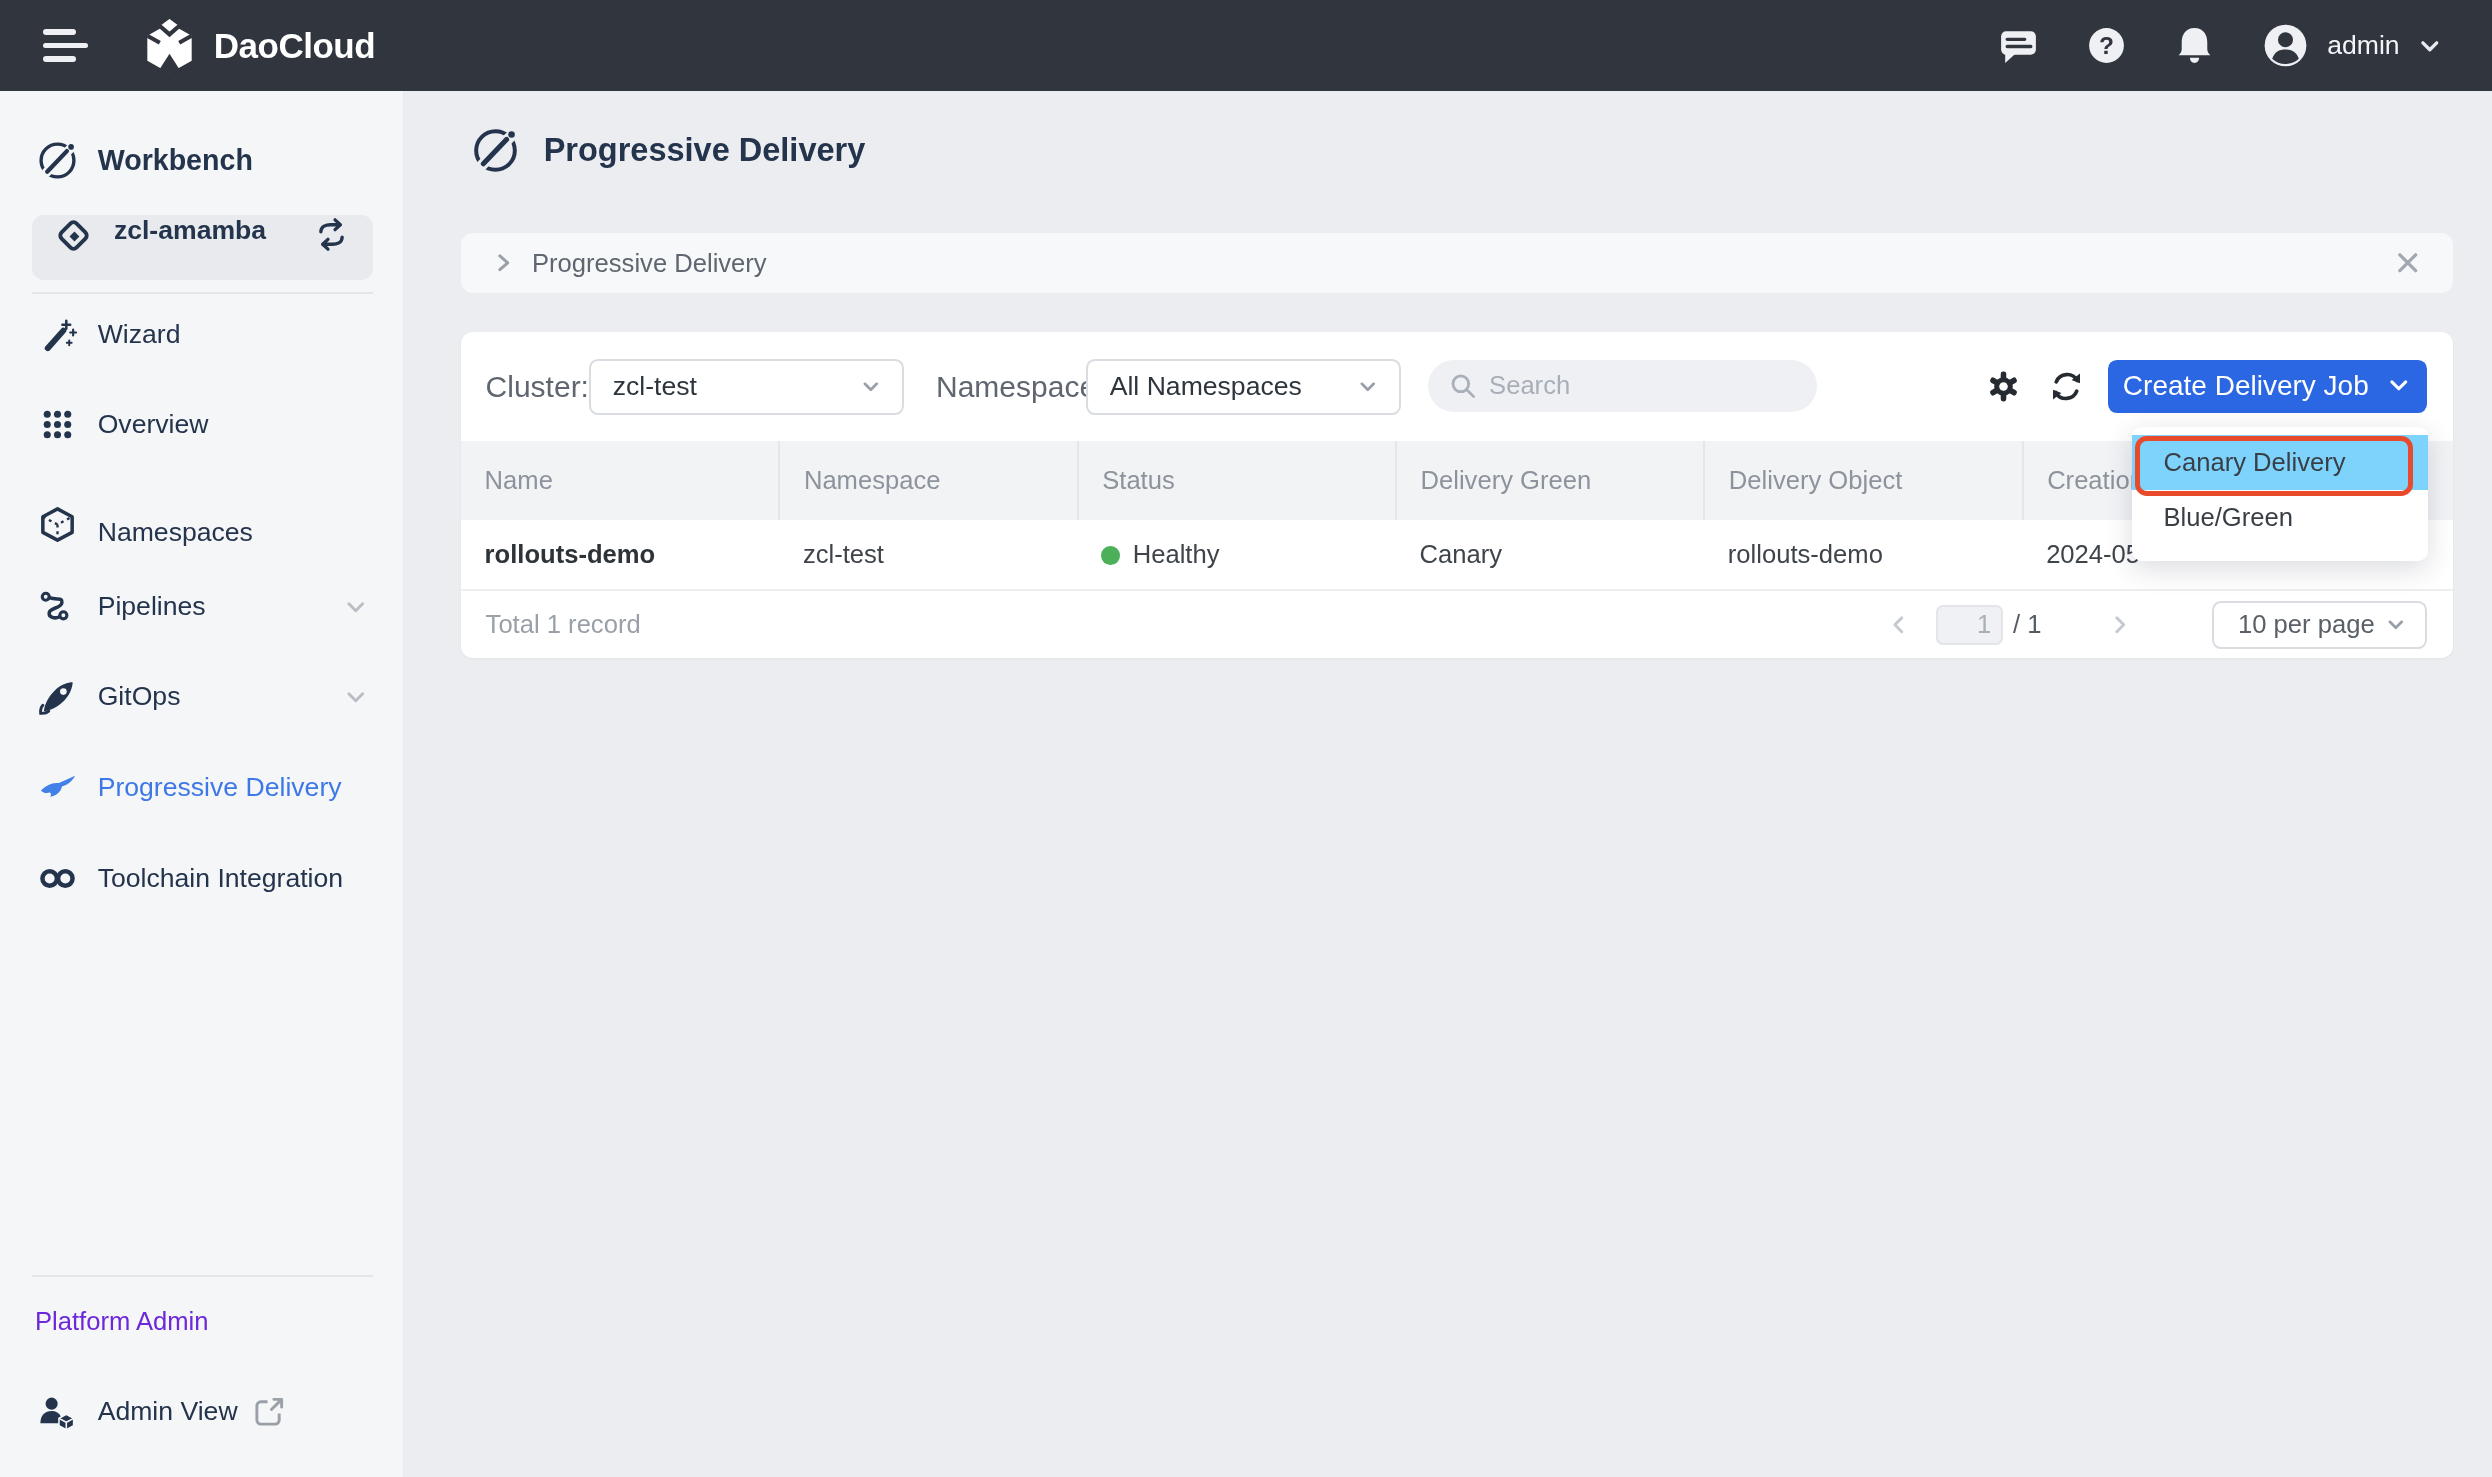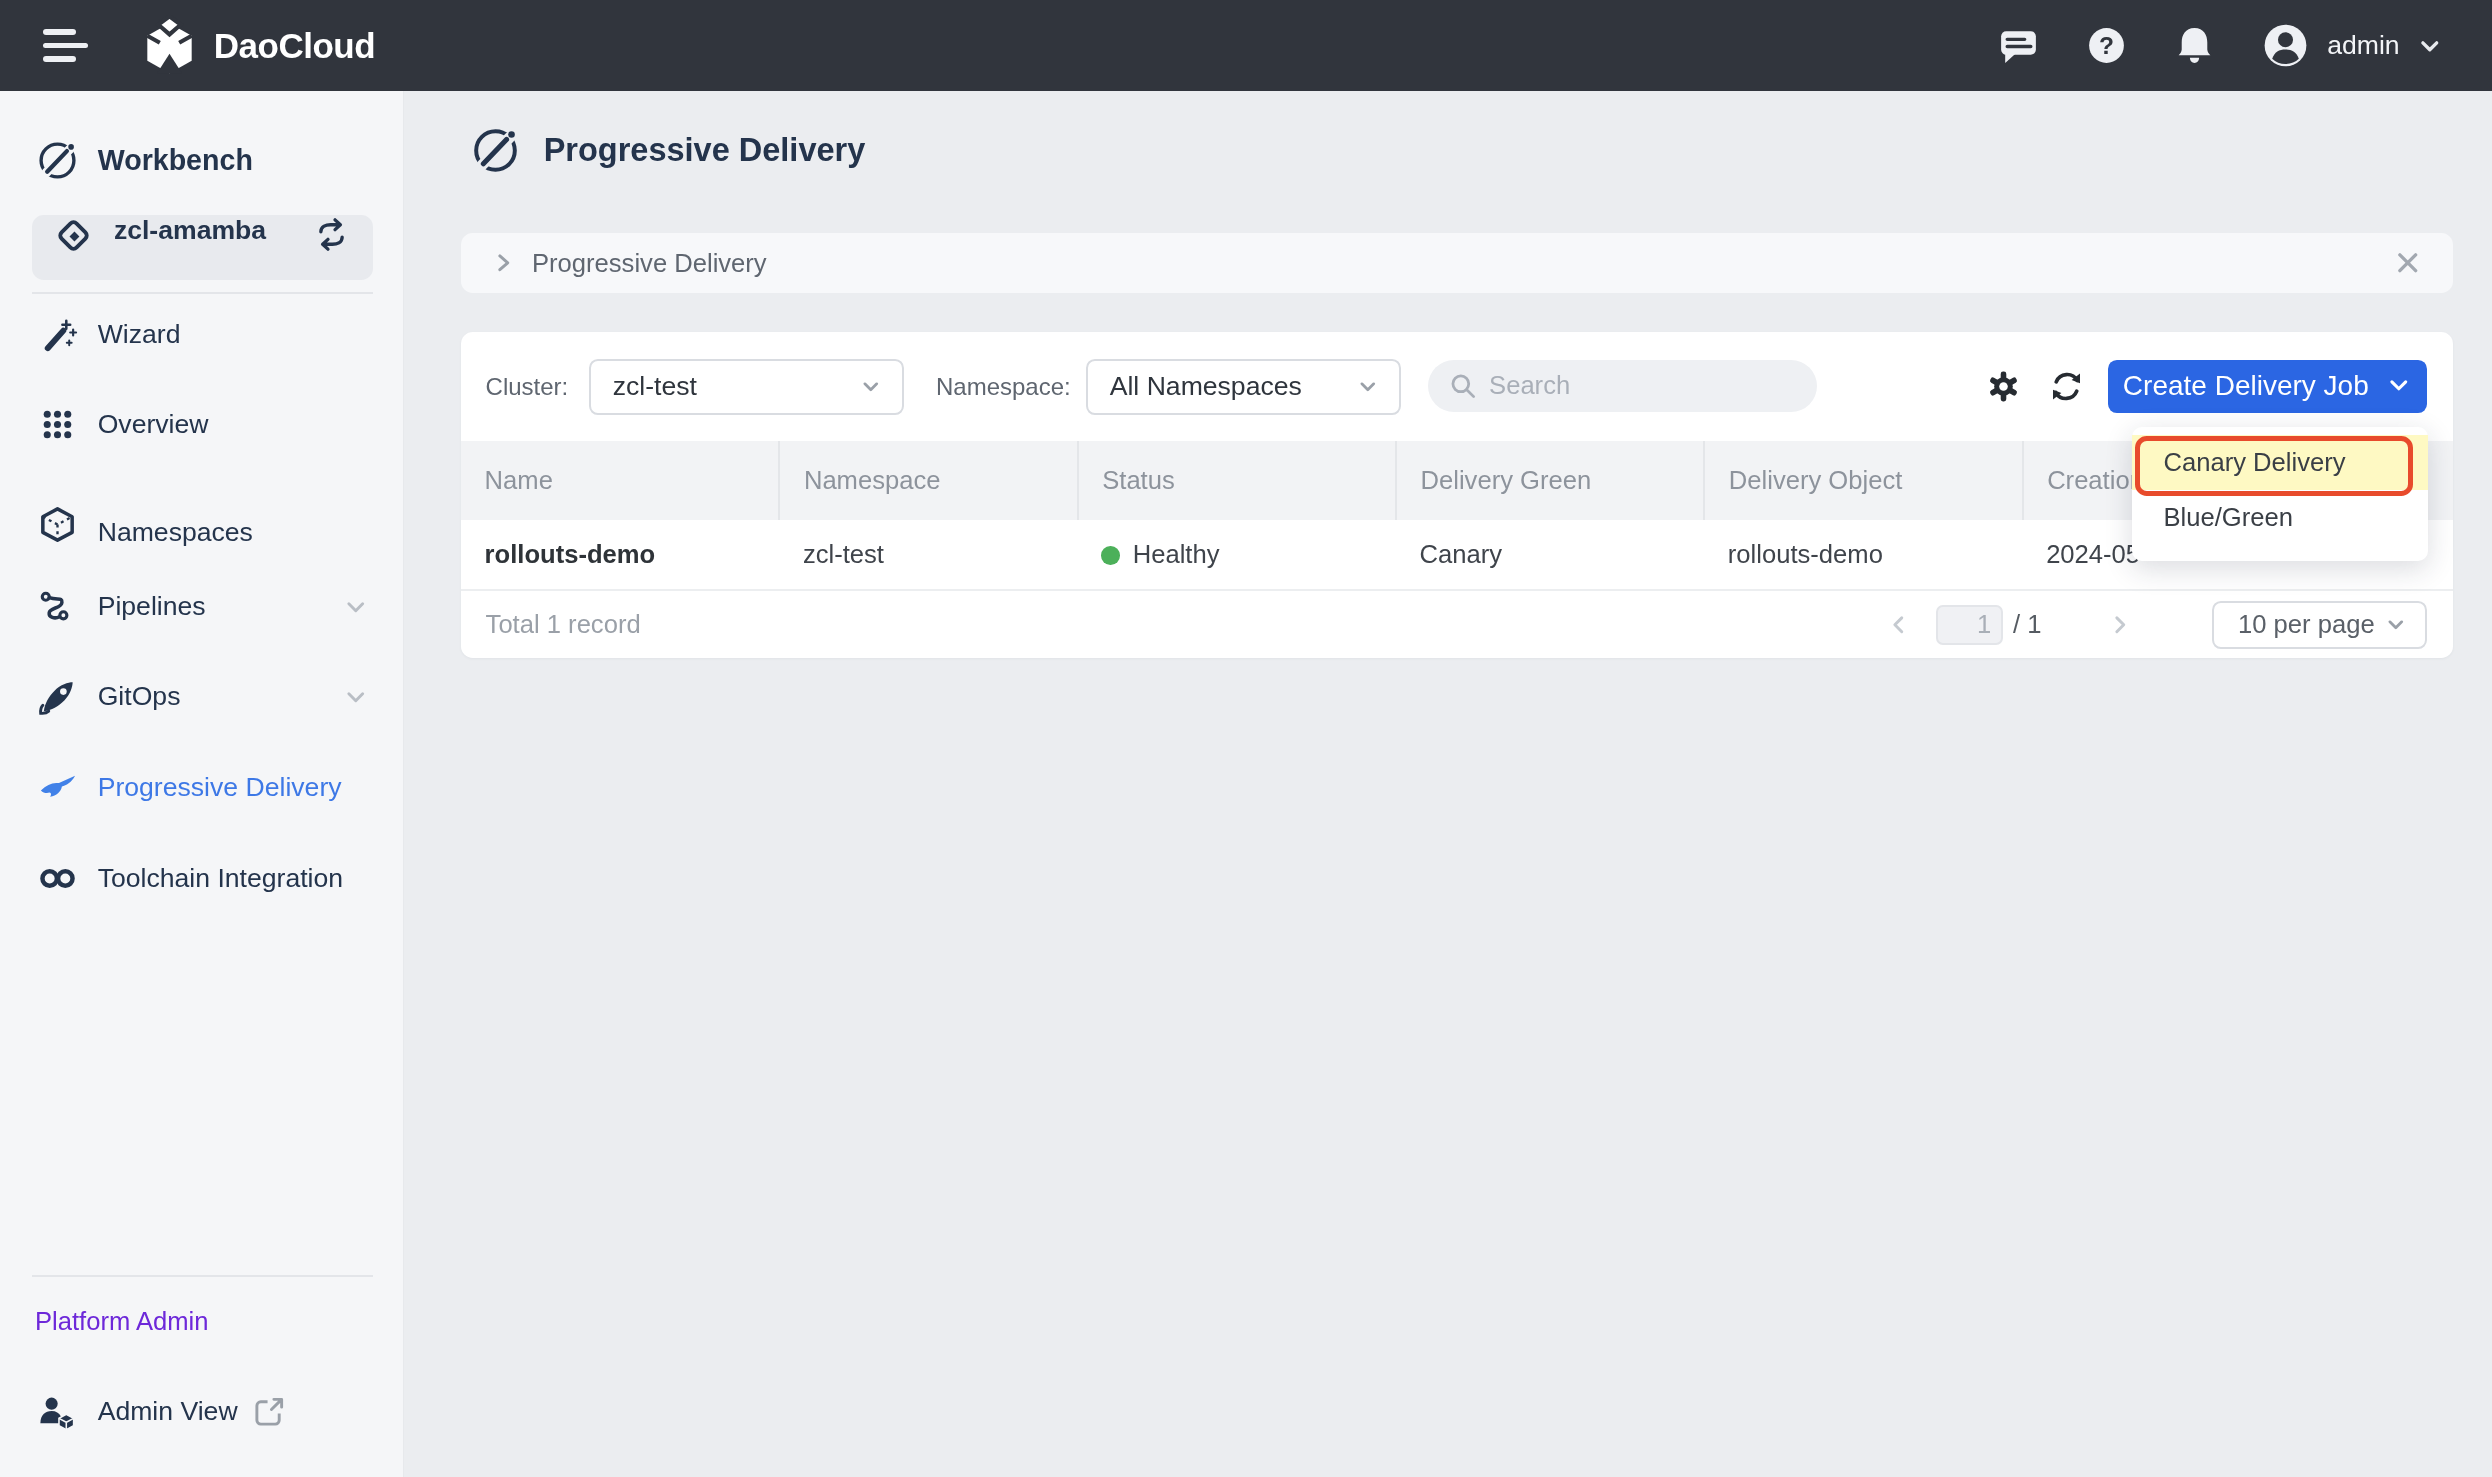--- a/index.html
+++ b/index.html
@@ -36,21 +36,21 @@
   
   .main { position:absolute; left:404px; top:91px; right:0; bottom:0; background:#ebedf0; }
   .ptitle { position:absolute; left:65px; top:33px; display:flex; align-items:center; gap:21.7px; }
   .ptitle .txt { font-size:32.5px; font-weight:700; color:#24344c; }
   .crumb { position:absolute; left:57px; top:142px; width:1992px; height:60px; background:#f7f8fa; border-radius:11.8px; display:flex; align-items:center; }
   .crumb .txt { font-size:25.6px; color:#5f6670; margin-left:13.8px; }
   .crumb .x { margin-left:auto; margin-right:27.6px; cursor:pointer; width:35px; height:35px; display:flex; align-items:center; justify-content:center; }
 
   .card { position:absolute; left:57px; top:241px; width:1992px; height:326px; background:#ffffff; border-radius:11.8px; box-shadow:0 1px 3px rgba(40,50,70,.05); }
   .tbar { position:absolute; left:0; top:0; width:100%; height:109px; display:flex; align-items:center; }
-  .tlabel { font-size:24px; color:#5f6670; }
+  .tlabel { font-size:30px; color:#5f6670; }
   .sel { height:56px; background:#fff; border:2px solid #d9dce1; border-radius:8.9px; display:flex; align-items:center; cursor:pointer; }
   .sel .val { font-size:26.6px; color:#2f353d; margin-left:21.7px; }
   .sel .chev { margin-left:auto; margin-right:17.7px; }
   .search { position:absolute; left:967px; top:27.6px; width:389px; height:52px; background:#eef0f3; border-radius:26.6px; display:flex; align-items:center; }
   .search svg { margin-left:19.7px; flex:none; }
   .search input { border:none; outline:none; background:transparent; font-size:25.6px; color:#4c1d95; margin-left:11.8px; width:296px; font-family:"Liberation Sans",sans-serif; }
   .search input::placeholder { color:#a9afb8; }
   .tool-ic { position:absolute; top:31.5px; width:45px; height:45px; cursor:pointer; display:flex; align-items:center; justify-content:center; }
   .btn-create { position:absolute; left:1647px; top:27.6px; width:319px; height:53px; background:#2b66e3; border-radius:8.9px; color:#fff; display:flex; align-items:center; justify-content:center; gap:15.8px; font-size:28px; font-weight:500; cursor:pointer; }
 
@@ -66,21 +66,21 @@
   .pager { margin-left:auto; display:flex; align-items:center; margin-right:25.6px; gap:0; }
   .pg-chev { width:39px; height:39px; display:flex; align-items:center; justify-content:center; cursor:pointer; }
   .pg-input { width:67px; height:40px; background:#f0f1f4; border:2px solid #e3e5e9; border-radius:6.9px; text-align:right; padding-right:9.9px; font-size:25.6px; color:#a9afb7; margin:0 9.9px 0 17.7px; font-family:"Liberation Sans",sans-serif; }
   .pg-total { font-size:25.6px; color:#555b62; margin-right:59px; }
   .pg-size { width:215px; height:48px; border:2px solid #d9dce1; border-radius:8.9px; display:flex; align-items:center; cursor:pointer; margin-left:73px; }
   .pg-size .val { font-size:25.6px; color:#5a6068; margin-left:23.6px; }
   .pg-size .chev { margin-left:auto; margin-right:15.8px; }
 
   .ddown { position:absolute; left:1728px; top:336px; width:296px; height:134px; background:#fff; border-radius:9.9px; box-shadow:0 7.9px 27.6px rgba(30,40,60,.16); z-index:60; padding-top:7.9px; }
   .dd-item { height:55px; display:flex; align-items:center; font-size:25.6px; color:#3a3f46; cursor:pointer; padding-left:31.5px; }
-  .dd-item.hl { background:#fef9c3; margin:0 0 0 0; }
+  .dd-item.hl { background:#7dd3fc; margin:0 0 0 0; }
   .ann { position:absolute; left:3px; top:8.9px; width:278px; height:60px; border:5.9px solid #e84b2c; border-radius:11.8px; pointer-events:none; }
 
   svg { display:block; }
 </style>
 </head>
 <body>
 
 <div class="hdr">
   <div class="burger">
       <i></i>

